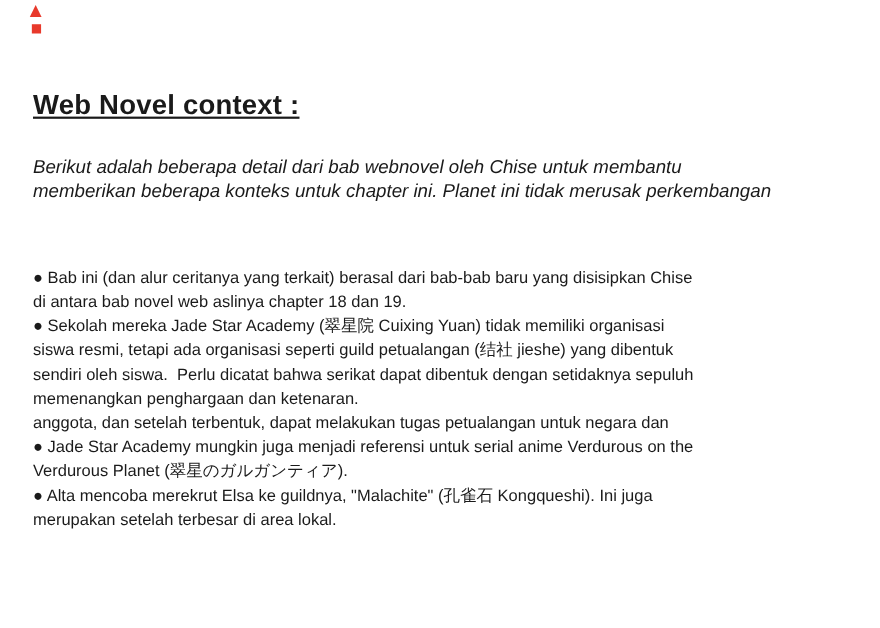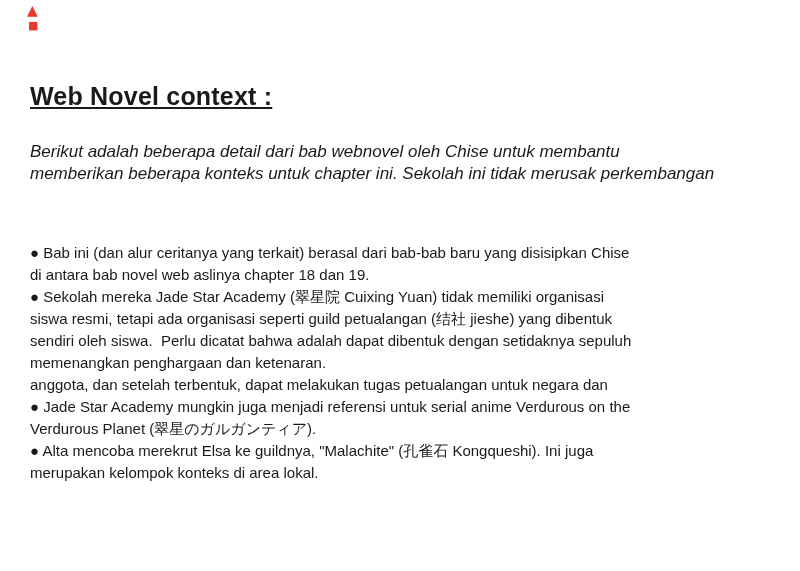--- a/index.html
+++ b/index.html
@@ -50,28 +50,28 @@
 </head>
 <body style="background: rgb(255, 255, 255); color: rgb(26, 26, 26);">
 
 <span class="corner-icon triangle" style="color: rgb(232, 57, 43);">▲</span>
 <span class="corner-icon square" style="color: rgb(232, 57, 43);">■</span>
 
 <h1 class="doc-title">Web Novel context :</h1>
 
 <div class="intro-paragraph">
   <div class="line">Berikut adalah beberapa detail dari bab webnovel oleh Chise untuk membantu</div>
-  <div class="line">memberikan beberapa konteks untuk chapter ini. Sekolah ini tidak merusak perkembangan</div>
+  <div class="line">memberikan beberapa konteks untuk chapter ini. Planet ini tidak merusak perkembangan</div>
 </div>
 
 <div class="notes-list">
   <div class="line">● Bab ini (dan alur ceritanya yang terkait) berasal dari bab-bab baru yang disisipkan Chise</div>
   <div class="line">di antara bab novel web aslinya chapter 18 dan 19.</div>
   <div class="line">● Sekolah mereka Jade Star Academy (翠星院 Cuixing Yuan) tidak memiliki organisasi</div>
   <div class="line">siswa resmi, tetapi ada organisasi seperti guild petualangan (结社 jieshe) yang dibentuk</div>
-  <div class="line">sendiri oleh siswa.  Perlu dicatat bahwa adalah dapat dibentuk dengan setidaknya sepuluh</div>
+  <div class="line">sendiri oleh siswa.  Perlu dicatat bahwa serikat dapat dibentuk dengan setidaknya sepuluh</div>
   <div class="line">memenangkan penghargaan dan ketenaran.</div>
   <div class="line">anggota, dan setelah terbentuk, dapat melakukan tugas petualangan untuk negara dan</div>
   <div class="line">● Jade Star Academy mungkin juga menjadi referensi untuk serial anime Verdurous on the</div>
   <div class="line">Verdurous Planet (翠星のガルガンティア).</div>
   <div class="line">● Alta mencoba merekrut Elsa ke guildnya, "Malachite" (孔雀石 Kongqueshi). Ini juga</div>
-  <div class="line">merupakan kelompok konteks di area lokal.</div>
+  <div class="line">merupakan setelah terbesar di area lokal.</div>
 </div>
 
 </body></html>

